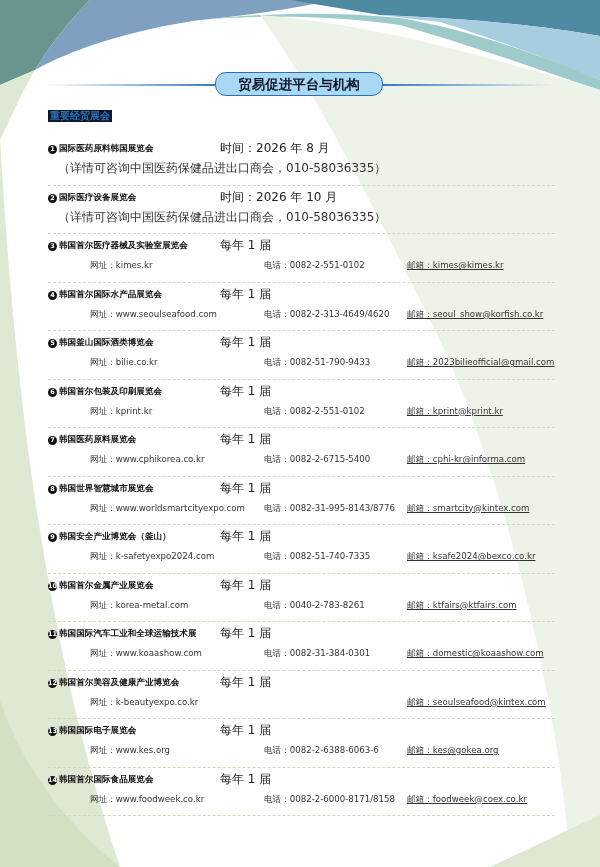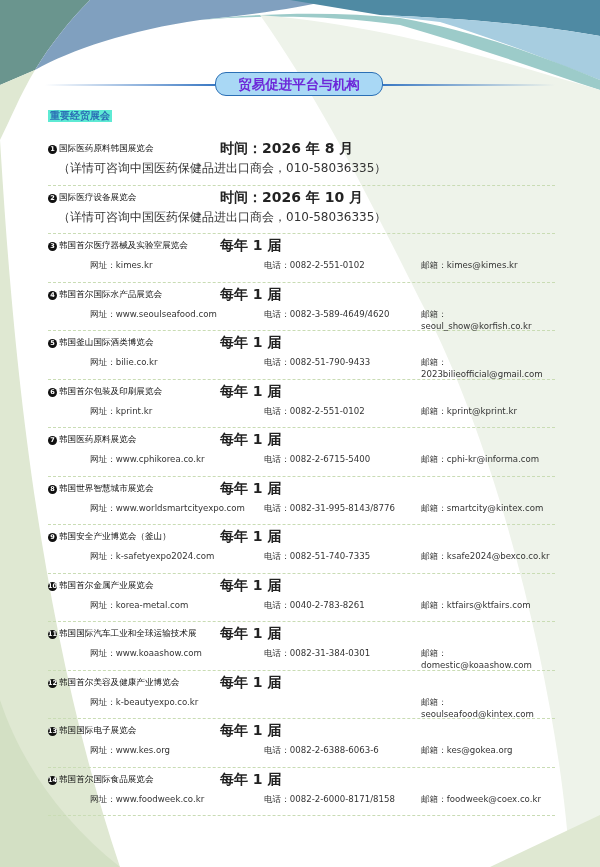--- a/index.html
+++ b/index.html
@@ -12,36 +12,36 @@
   .bg { position: absolute; left: 0; top: 0; width: 600px; height: 867px; z-index: 0; }
   .page { position: absolute; left: 0; top: 0; width: 600px; height: 867px; z-index: 1; }
 
   .title-wrap { position: absolute; top: 72px; left: 45px; width: 510px; height: 26px; }
   .title-line-l { position: absolute; left: 0; top: 12px; width: 170px; height: 2px;
     background: linear-gradient(to right, rgba(60,120,200,0) 0%, #3a78c3 100%); }
   .title-line-r { position: absolute; right: 0; top: 12px; width: 172px; height: 2px;
     background: linear-gradient(to right, #3a78c3 0%, rgba(60,120,200,0) 100%); }
   .title-box { position: absolute; left: 170px; top: 0; width: 166px; height: 22px;
     background: #a9d8f5; border: 1.5px solid #2b6fb5; border-radius: 11px;
-    text-align: center; line-height: 22px; font-weight: bold; font-size: 13.5px; color: #6d28d9; }
+    text-align: center; line-height: 22px; font-weight: bold; font-size: 13.5px; color: #0f172a; }
 
   .section-label { position: absolute; left: 48px; top: 110px; font-size: 10px; font-weight: bold;
-    color: #2b6fb5; background: #5eead4; padding: 0 2px; line-height: 12px; }
+    color: #2b6fb5; background: #0f172a; padding: 0 2px; line-height: 12px; }
 
   .entries { position: absolute; left: 48px; top: 137px; width: 507px; }
   .entry { position: relative; height: 48.5px; border-bottom: 1px dashed #c9dcb4; box-sizing: border-box; }
   .entry .row { position: absolute; left: 0; font-size: 8.6px; line-height: 12px; white-space: nowrap; }
   .entry .row1 { top: 5px; }
   .num { display: inline-block; width: 9px; height: 9px; border-radius: 50%; background: #111; color: #fff;
     font-size: 6.5px; line-height: 9px; text-align: center; font-weight: bold; margin-right: 2px; vertical-align: 0px; }
-  .name { font-weight: normal; color: #111; margin-top: 16px; }
-  .freq { position: absolute; left: 172px; top: 5px; font-size: 14px; line-height: 12px; color: #222; font-weight: bold; }
+  .name { font-weight: bold; color: #111; margin-top: 16px; }
+  .freq { position: absolute; left: 172px; top: 5px; font-size: 12px; line-height: 12px; color: #222; }
   .web { position: absolute; left: 10px; top: 25px; font-size: 8.6px; line-height: 12px; color: #333; padding-left: 32px; }
   .tel { position: absolute; left: 172px; top: 25px; font-size: 8.6px; line-height: 12px; color: #333; margin-left: 44px; }
-  .mail { position: absolute; left: 373px; top: 25px; font-size: 8.6px; line-height: 12px; color: #333; }
+  .mail { position: absolute; left: 359px; top: 25px; font-size: 8.6px; line-height: 12px; color: #333; text-decoration: underline; }
   .note { position: absolute; left: 10px; top: 25px; font-size: 12px; line-height: 12px; color: #333; }
 
   .page-num { position: absolute; left: 0; width: 600px; top: 822px; text-align: center; font-size: 8.5px; color: #333; }
 </style>
 </head>
 <body>
 
 <svg class="bg" viewBox="0 0 600 867" xmlns="http://www.w3.org/2000/svg">
 
   <path d="M0,0 L90,0 C70,20 50,45 35,70 L0,85 Z" fill="#6a958e"></path>
@@ -93,21 +93,21 @@
       <div class="freq">每年 1 届</div>
       <div class="web">网址：kimes.kr</div>
       <div class="tel">电话：0082-2-551-0102</div>
       <div class="mail">邮箱：kimes@kimes.kr</div>
     </div>
 
     <div class="entry">
       <div class="row row1"><span class="num">4</span><span class="name">韩国首尔国际水产品展览会</span></div>
       <div class="freq">每年 1 届</div>
       <div class="web">网址：www.seoulseafood.com</div>
-      <div class="tel">电话：0082-3-589-4649/4620</div>
+      <div class="tel">电话：0082-2-313-4649/4620</div>
       <div class="mail">邮箱：seoul_show@korfish.co.kr</div>
     </div>
 
     <div class="entry">
       <div class="row row1"><span class="num">5</span><span class="name">韩国釜山国际酒类博览会</span></div>
       <div class="freq">每年 1 届</div>
       <div class="web">网址：bilie.co.kr</div>
       <div class="tel">电话：0082-51-790-9433</div>
       <div class="mail">邮箱：2023bilieofficial@gmail.com</div>
     </div>

